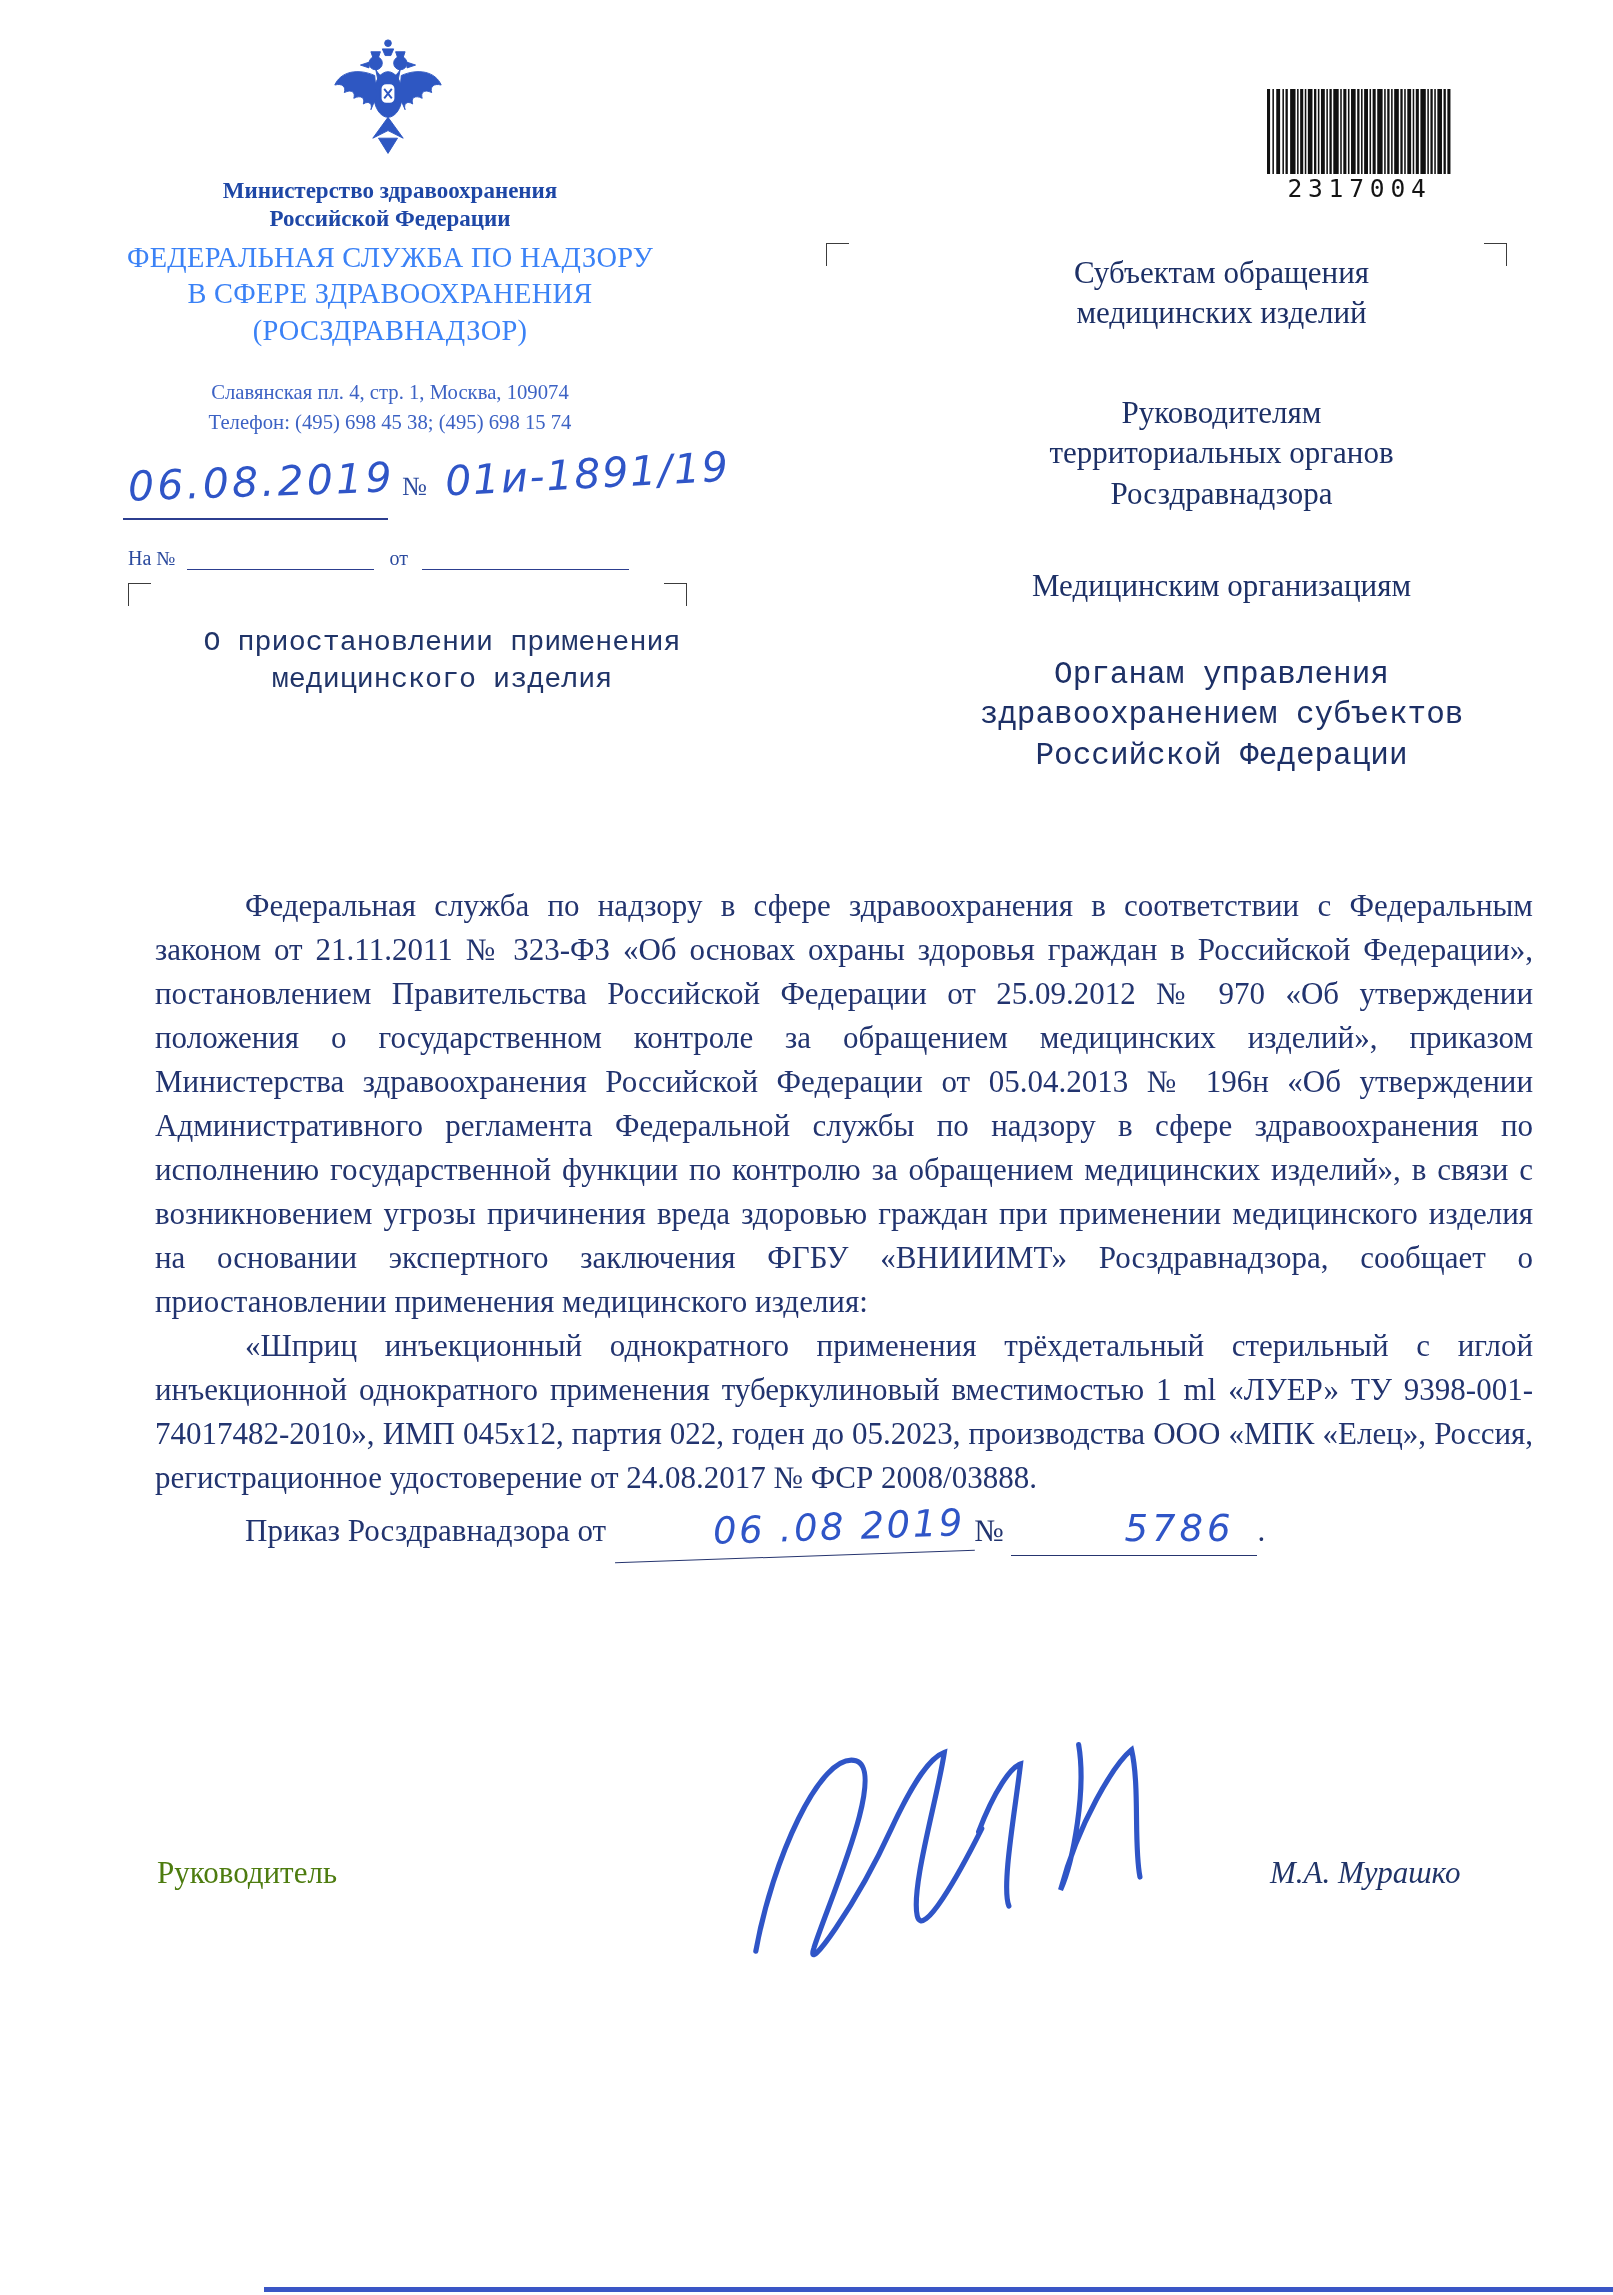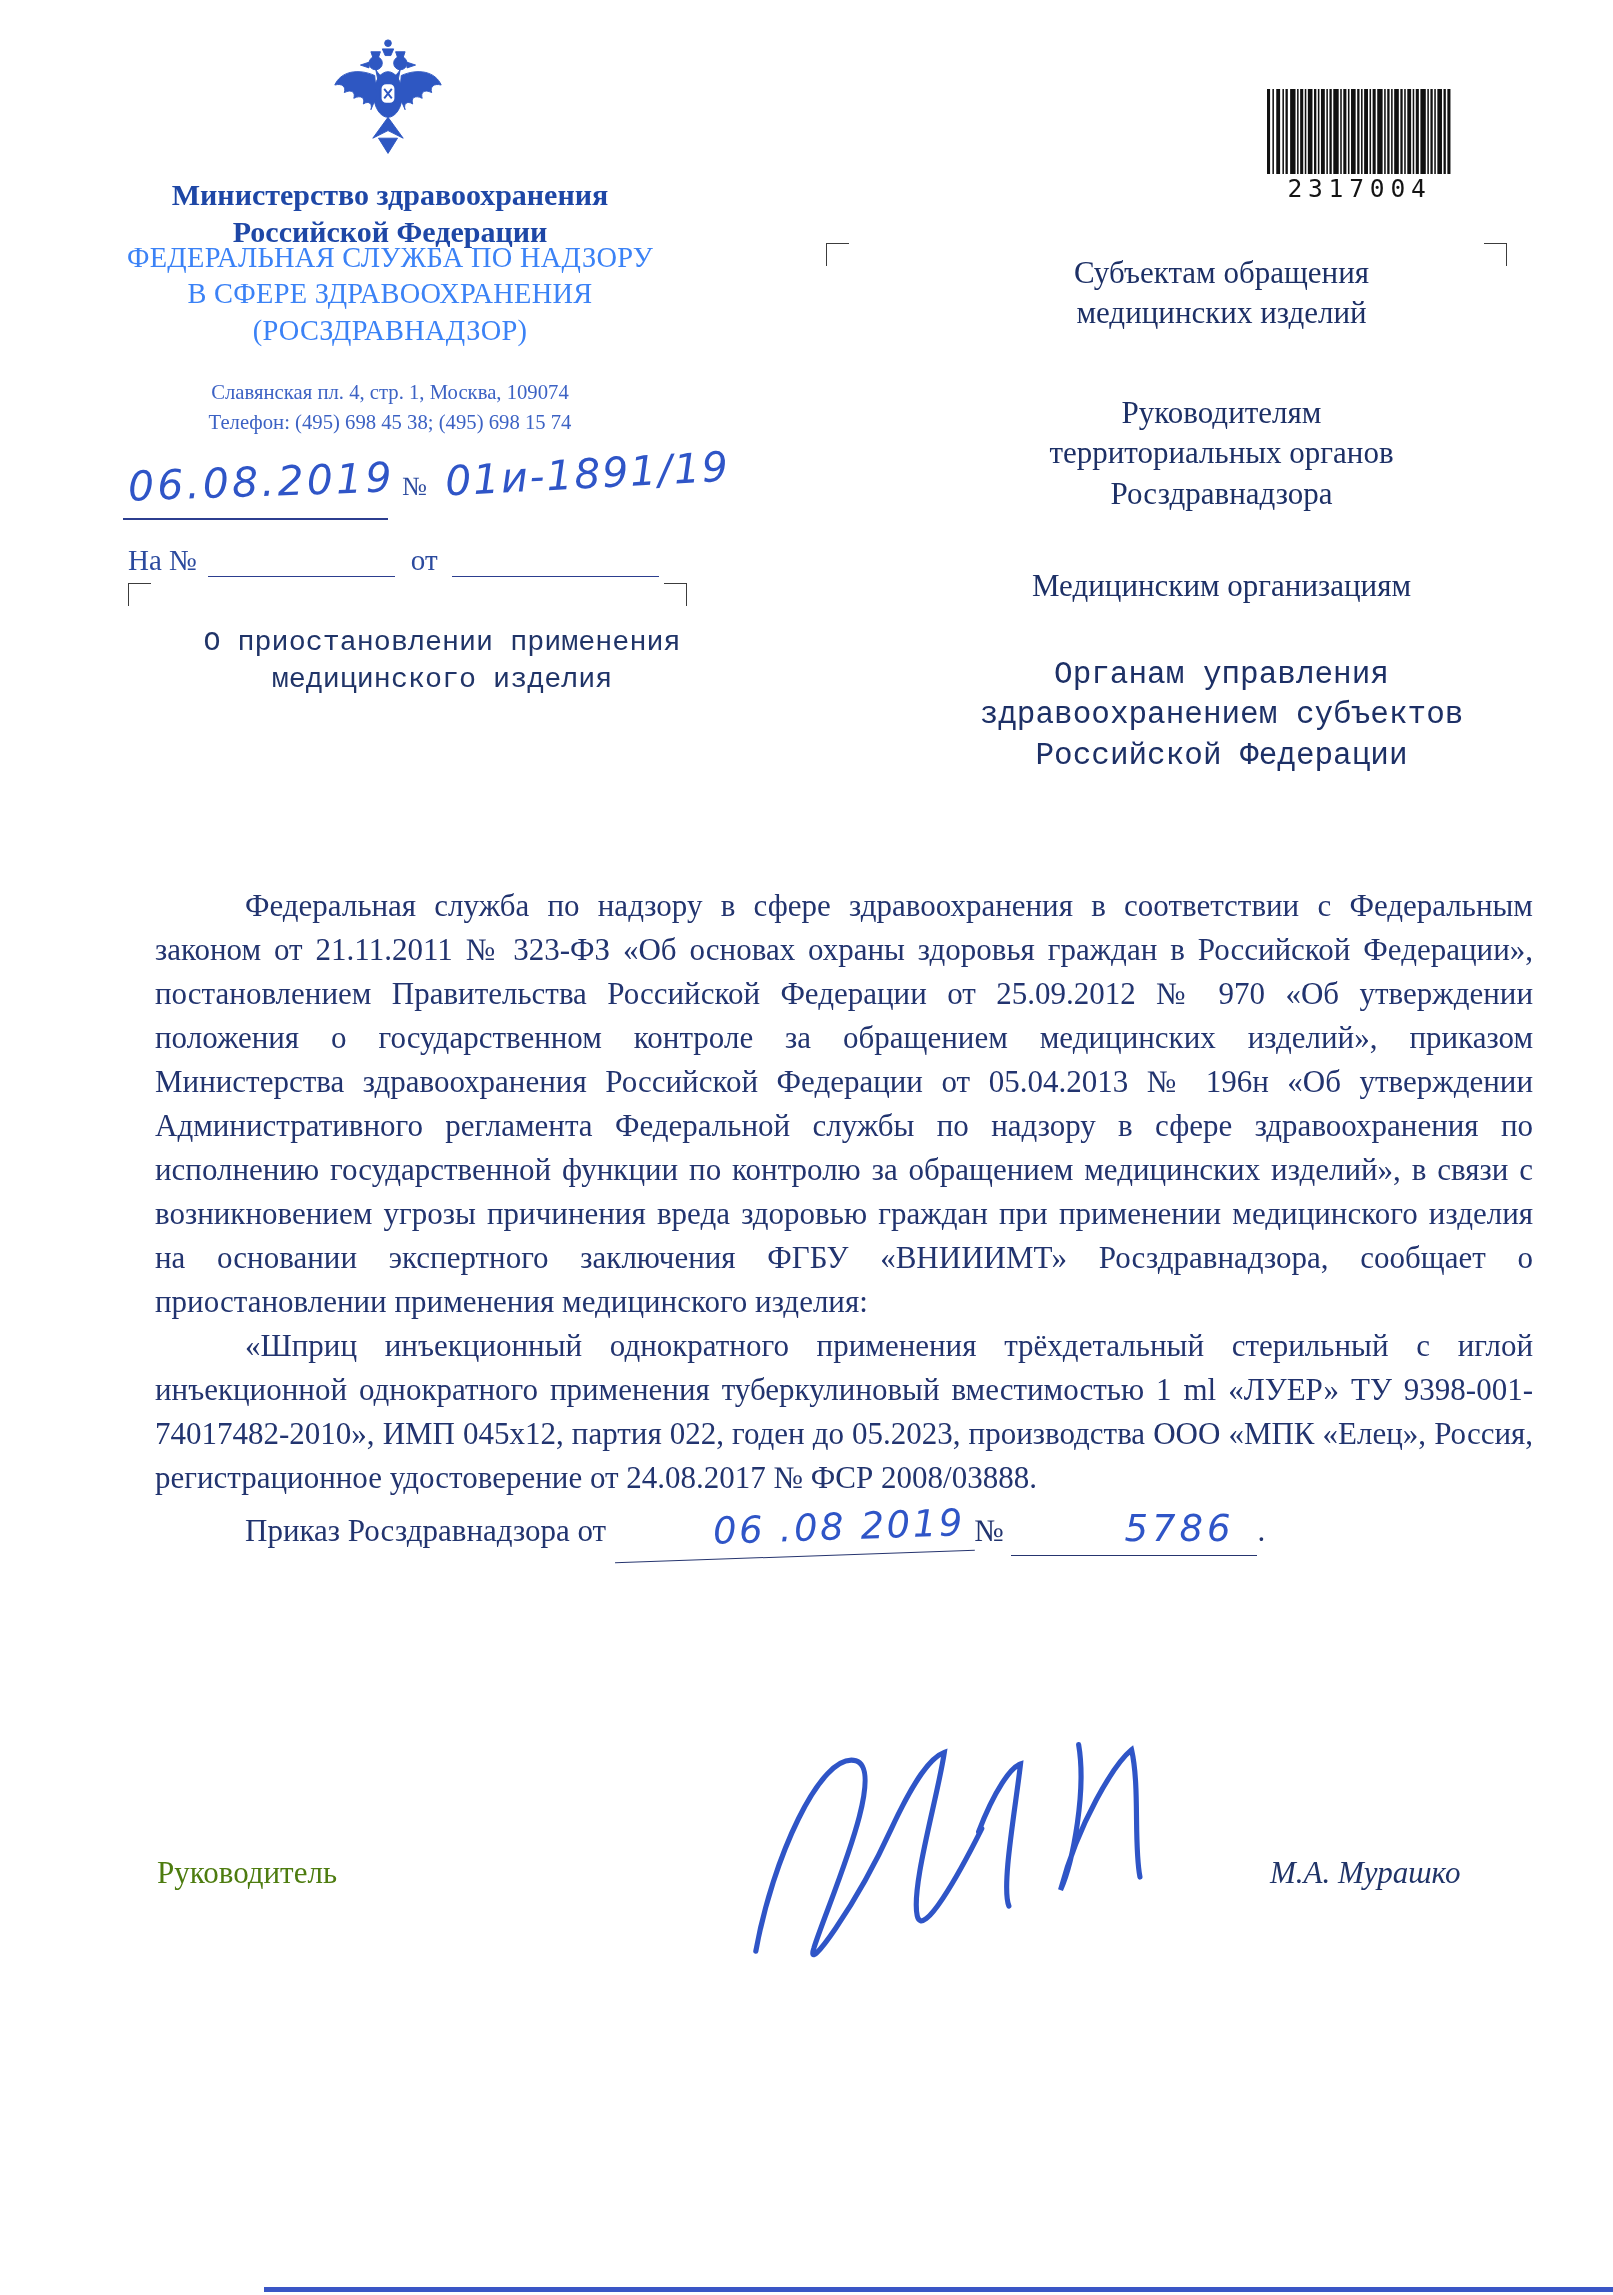--- a/index.html
+++ b/index.html
@@ -7,42 +7,42 @@
   .page {
     position:relative; width:1613px; height:2295px; background:#ffffff;
     font-family:"Liberation Serif", serif; color:#22346f; overflow:hidden;
   }
   .pre { white-space:pre-line; }
 
   
   .emblem { position:absolute; left:331px; top:36px; width:114px; height:136px; }
   .ministry {
     position:absolute; left:125px; top:177px; width:530px; text-align:center;
-    font-weight:bold; font-size:30px; line-height:1.22; color:#1e47a6;
+    font-weight:bold; font-size:23px; line-height:1.22; color:#1e47a6;
   }
   .service {
     position:absolute; left:99px; top:240px; width:582px; text-align:center;
     font-weight:normal; font-size:28.4px; line-height:1.28; color:#3b82f6; letter-spacing:0.3px;
   }
   .addr-block {
     position:absolute; left:99px; top:377px; width:582px; text-align:center;
     font-size:20.7px; line-height:1.45; color:#3c62c4;
   }
 
   
   .hand {
     font-family:"DejaVu Sans", sans-serif; font-style:italic; color:#2f55c7;
     display:inline-block;
   }
   .hw-date { position:absolute; left:128px; top:458px; font-size:41px; letter-spacing:3.2px; transform:rotate(-2deg); }
   .uline-date { position:absolute; left:123px; top:518px; width:265px; height:1.9px; background:#2c3e8f; }
   .no-sign-top { position:absolute; left:402px; top:472px; font-size:26px; color:#2b4a9e; }
   .hw-number { position:absolute; left:445px; top:450px; font-size:41px; letter-spacing:1.9px; transform:rotate(-3deg); }
 
-  .reply-row { position:absolute; left:128px; top:544px; font-size:29px; color:#2b4a9e; }
+  .reply-row { position:absolute; left:128px; top:544px; font-size:20px; color:#2b4a9e; }
   .reply-row .blank { display:inline-block; height:26px; border-bottom:1.3px solid #2c3e8f; vertical-align:bottom; }
   .blank-1 { width:187px; margin:0 15.5px 0 11.6px; }
   .blank-2 { width:207px; margin-left:14.2px; }
 
   .mark { position:absolute; width:23px; height:23px; border:0 solid #3c3c3c; }
   .mark.tl { border-top-width:1.9px; border-left-width:1.9px; }
   .mark.tr { border-top-width:1.9px; border-right-width:1.9px; }
 
   .subject {
     position:absolute; left:151px; top:624px; width:582px; text-align:center;

